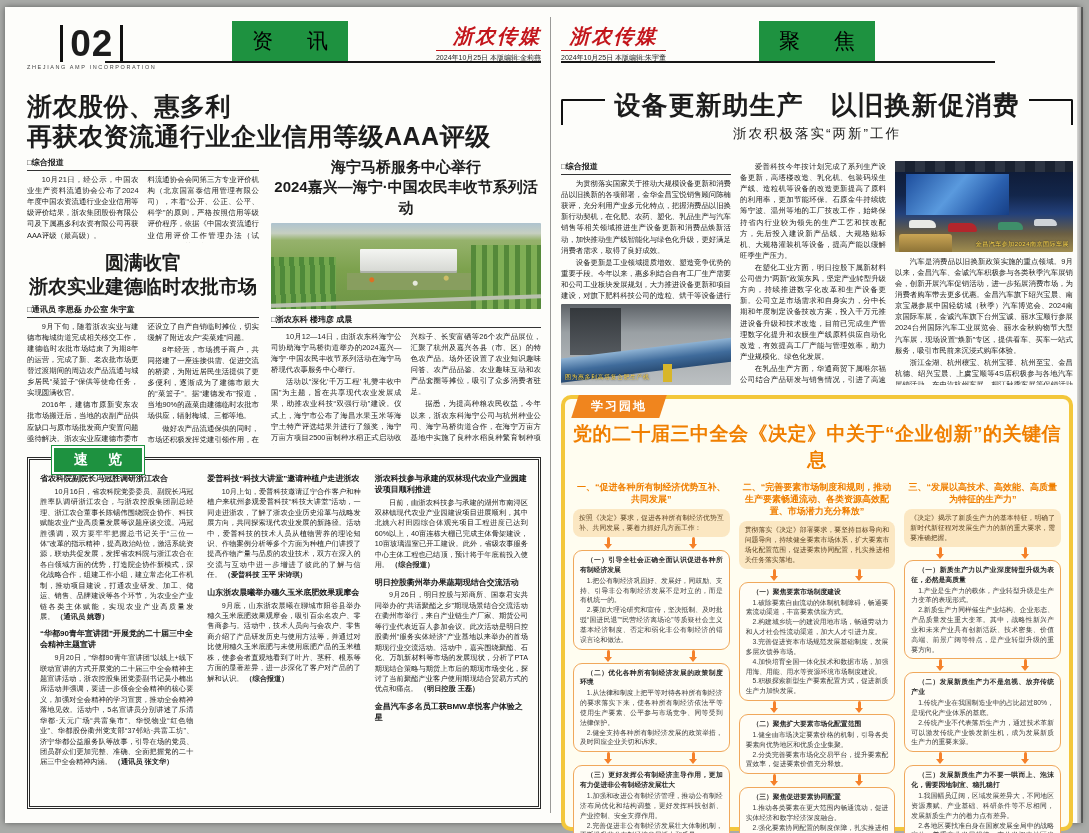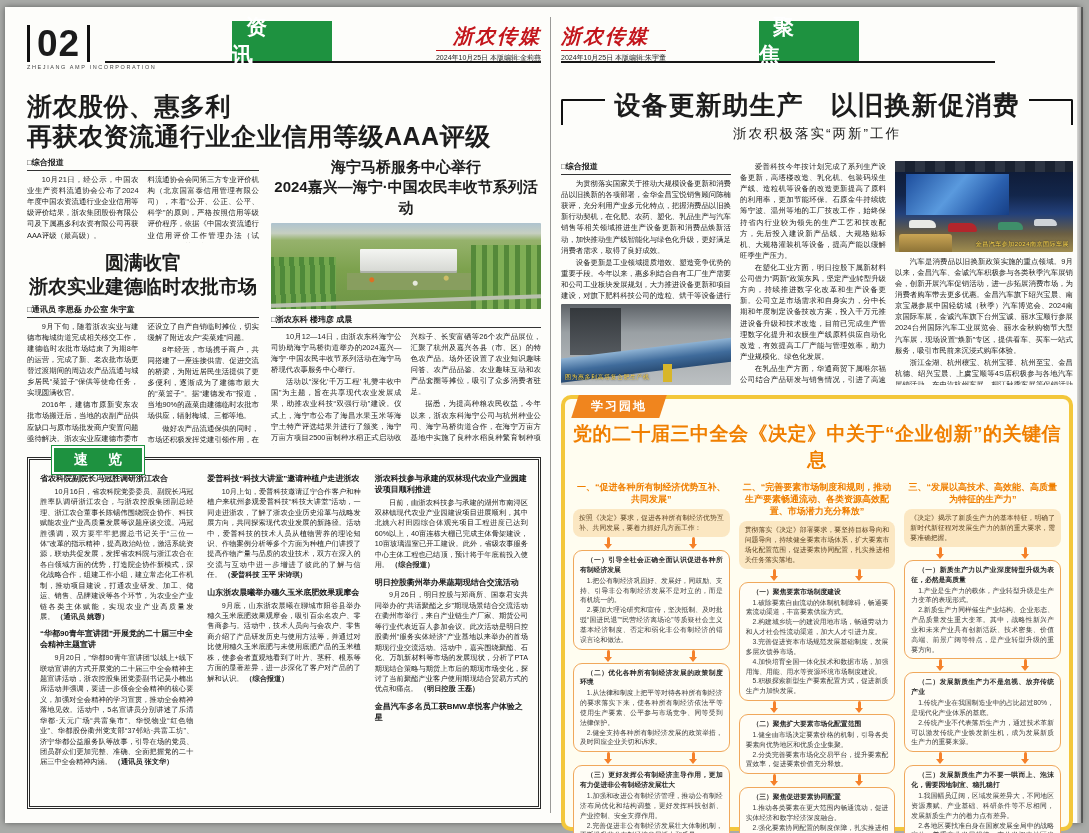--- a/index.html
+++ b/index.html
@@ -13,28 +13,28 @@
   .page{position:absolute;top:12px;height:792px;}
   .page-l{left:22px;width:514px;}
   .page-r{left:556px;width:512px;}
 
   
   .hdr{position:relative;height:64px;}
   .pgnum{font-size:37px;font-weight:bold;letter-spacing:1px;line-height:1;
          border-left:3px solid #111;border-right:3px solid #111;padding:0 7px;display:inline-block;}
   .org{font-size:5.5px;letter-spacing:1.6px;color:#444;margin-top:2px;}
   .hdr-rule{position:absolute;height:2px;background:#161616;top:42px;}
-  .sect-badge{position:absolute;top:2px;width:100px;height:40px;background:#1e9240;color:#ffffff;
-         font-size:21px;font-weight:bold;display:flex;align-items:center;justify-content:center;
+  .sect-badge{position:absolute;top:2px;width:116px;height:40px;background:#1e9240;color:#000000;
+         font-size:21px;font-weight:normal;display:flex;align-items:center;justify-content:center;
          letter-spacing:14px;text-indent:14px;}
   .masthead{font-family:"DejaVu Serif","Liberation Serif",serif;font-style:italic;font-weight:bold;
          color:#c3161c;font-size:20px;letter-spacing:2px;line-height:1.1;}
   .dateline{font-size:7px;color:#222;margin-top:3px;border-top:1px solid #c3161c;padding-top:2px;}
   .hdr-right{position:absolute;right:0;top:6px;text-align:right;}
-  .hdr-left{position:absolute;left:0;top:6px;text-align:left;}
+  .hdr-left{position:absolute;left:0;top:6px;text-align:center;}
 
   
   .headline1{font-size:25px;font-weight:bold;line-height:1.2;margin:8px 0 6px;letter-spacing:.5px;}
   .row1{display:flex;gap:12px;height:288px;margin-top:4px;}
   .colA{width:232px;display:flex;flex-direction:column;}
   .colB{flex:1;display:flex;flex-direction:column;}
   .byline{font-size:8px;font-weight:bold;border-bottom:1px solid #333;padding-bottom:2px;margin-bottom:3px;}
   .body2col{column-count:2;column-gap:9px;font-size:7.4px;line-height:1.5;text-align:justify;overflow:hidden;}
   .body2col p,.body1col p{margin:0 0 1px;text-indent:2em;}
   .h2a{font-size:19px;font-weight:bold;text-align:center;line-height:1.25;margin:8px 0 5px;}

